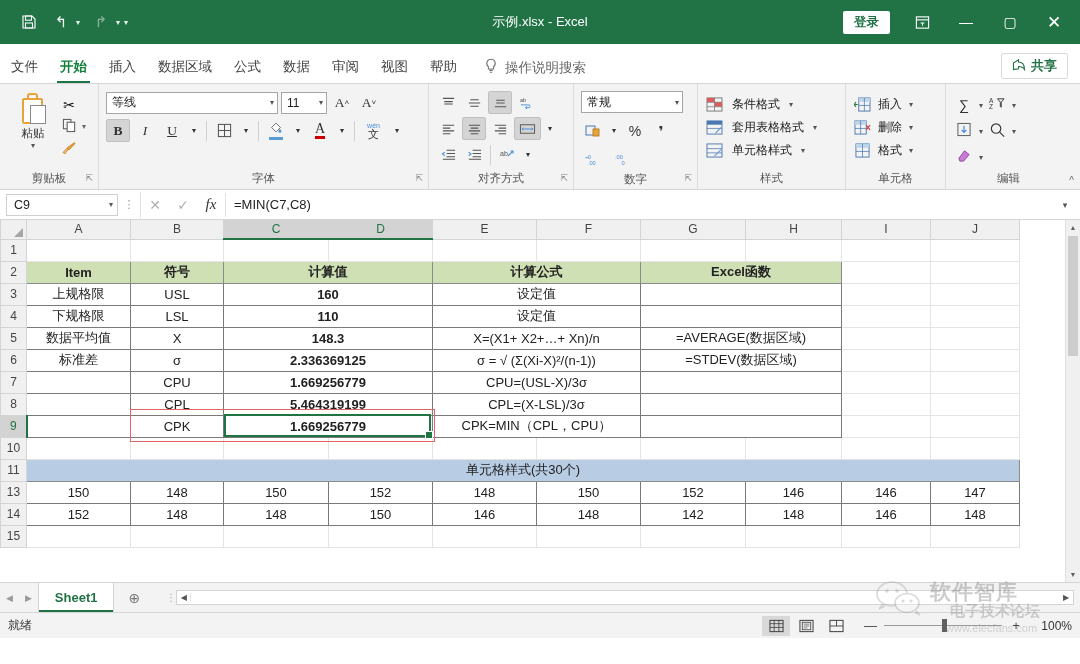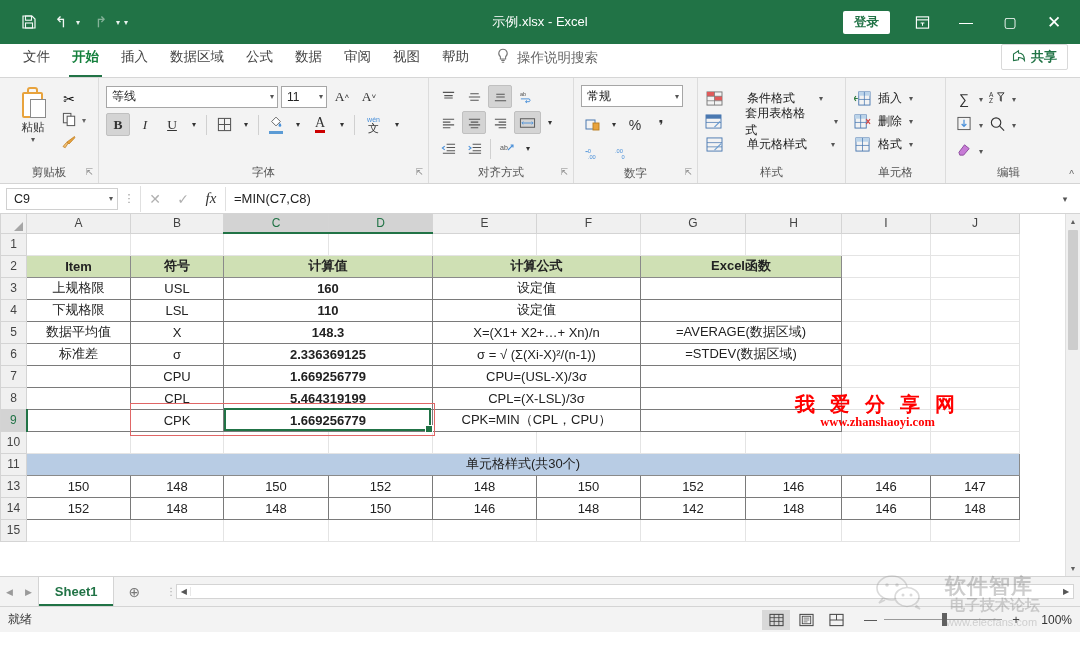--- a/index.html
+++ b/index.html
@@ -32,22 +32,22 @@
     border-radius: 2px; margin-right: 10px; font-weight: 600;
   }
   .tbtn {
     width: 44px; height: 44px; display: flex; align-items: center; justify-content: center;
     font-size: 14px; color: #fff;
   }
   .tbtn.close { font-size: 17px; }
 
   
   .tabbar {
-    height: 34px; background: #fff; display: flex; 
-    padding-left: 12px; border-bottom: 1px solid #d6d6d6; position: relative;
+    height: 40px; background: #fff; display: flex; align-items: flex-end;
+    border-bottom: 1px solid #d6d6d6; position: relative;
   }
   .tab {
     font-size: 13.5px; color: #444; padding: 4px 11px 7px 11px; position: relative;
     white-space: nowrap;
   }
   .tab.active { color: #15803d; font-weight: 700; }
   .tab.active::after {
     content: ""; position: absolute; left: 8px; right: 8px; bottom: 0;
     height: 2.5px; background: #217346;
   }
@@ -112,21 +112,21 @@
   .underline-blue { border-bottom: 3px solid #5b9bd5; line-height: .95; }
 
   
   .al-grid { display: flex; flex-direction: column; gap: 3px; }
   .al-row { display: flex; align-items: center; gap: 2px; }
 
   
   .numfmt { width: 102px; height: 22px; }
 
   
-  .st-row { display: flex; align-items: center; gap: 23px; height: 23px; font-size: 12px; color: #222; }
+  .st-row { display: flex; align-items: center; gap: 8px; height: 23px; font-size: 12px; color: #222; }
   .st-ico { width: 19px; height: 17px; display:flex; align-items:center; justify-content:center; font-size: 13px; }
   .st-car { font-size: 8px; color: #555; margin-left: 1px; }
 
   
   .cl-row { display: flex; align-items: center; gap: 6px; height: 23px; font-size: 12px; color: #222; }
 
   
   .ed-row { display: flex; align-items: center; gap: 3px; height: 26px; }
   .ed-ico { font-size: 14px; color: #333; width: 22px; text-align: center; }
   .collapse-rib { position: absolute; right: 6px; bottom: 3px; font-size: 10px; color: #666; }
@@ -244,21 +244,21 @@
   .zthumb { position: absolute; left: 58px; top: -6px; width: 5px; height: 13px; background: #606060; }
   .zlabel { width: 42px; text-align: right; font-size: 12px; }
 
   
   .wm-bottom {
     position: absolute; right: 4px; bottom: 0px; width: 208px; height: 62px;
     pointer-events: none; opacity: .30;
   }
   .wm-b-text {
     position: absolute; left: 62px; top: 2px; font-size: 21px; font-weight: bold;
-    color: #5a5a5a; letter-spacing: 1px; margin-left: 15px;
+    color: #5a5a5a; letter-spacing: 1px;
   }
   .wm-b-text2 {
     position: absolute; left: 82px; top: 26px; font-size: 15px; font-weight: bold; color: #6a6a6a;
   }
   .wm-b-text3 {
     position: absolute; left: 78px; top: 46px; font-size: 11px; color: #7a7a7a;
   }
   .wm-wechat {
     position: absolute; left: 6px; top: 4px; width: 52px; height: 40px;
     font-size: 34px; color: #9a9a9a;
@@ -903,24 +903,20 @@
       <td class="cell"></td>
           <td class="cell"></td>
     </tr>
 
   </tbody>
     </table>
 
   <div class="redbox" style="left:130px; top:189px; width:305px; height:33px;"></div>
   <div class="selbox" style="left:224px; top:194px; width:207px; height:23px;"></div>
 
-  <div class="wm-sheet" style="left:770px; top:180px; width:215px;">
-    <div class="wm-main">我 爱 分 享 网</div>
-    <div class="wm-sub">www.zhanshaoyi.com</div>
-  </div>
 
   <div class="vscroll">
     <div class="vs-up">▲</div>
     <div class="vs-thumb"></div>
     <div class="vs-dn">▼</div>
   </div>
 </div>
 
 <div class="tabstrip">
   <div class="nav-arrows">

